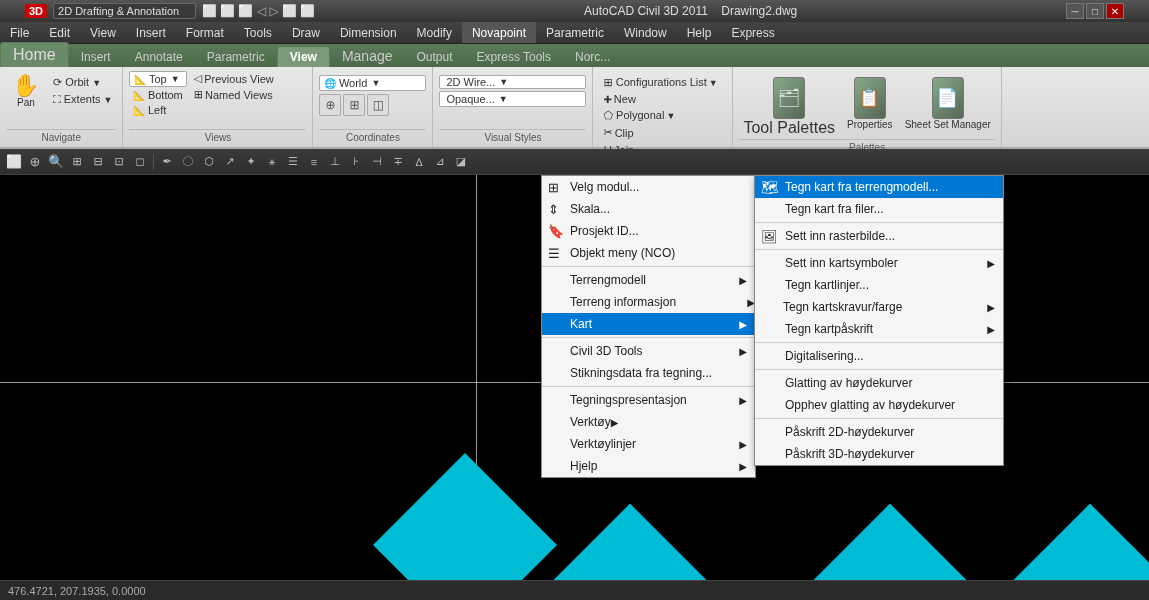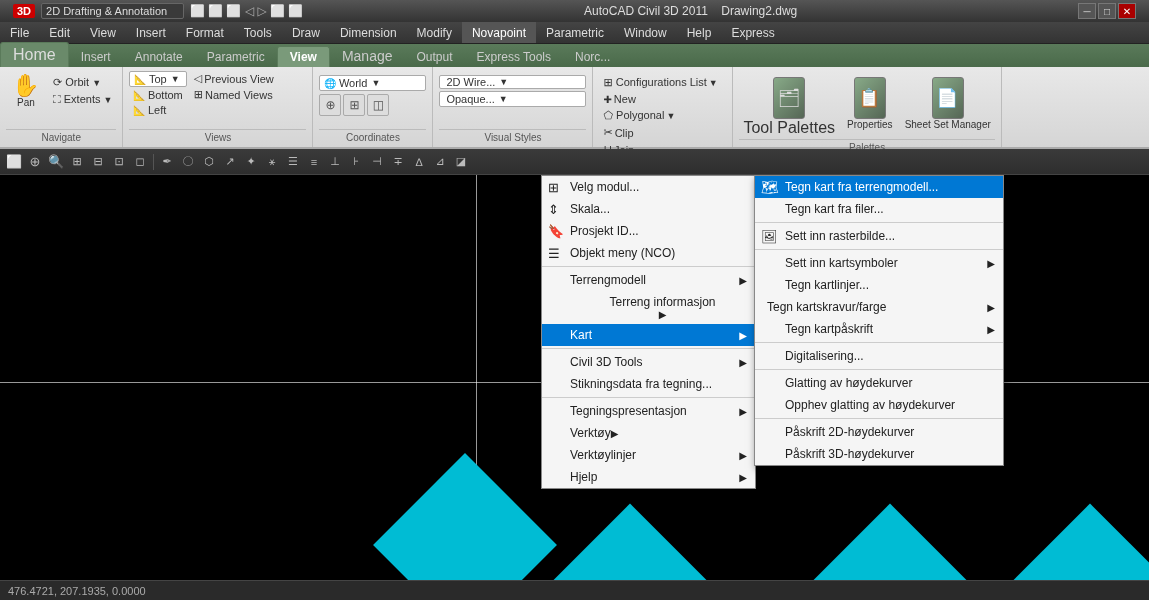--- a/index.html
+++ b/index.html
@@ -32,21 +32,21 @@
       flex-direction: column;
       height: 600px;
       position: relative;
     }
   </style>
 </head>
 <body>
 
 <div class="main-area">
 
-  <div class="title-bar" style="height:22px; background:linear-gradient(to bottom,#555,#333); display:flex; align-items:center; justify-content:space-between; padding:0 13px; color:#ccc; font-size:11px;">
+  <div class="title-bar" style="height:22px; background:linear-gradient(to bottom,#555,#333); display:flex; align-items:center; justify-content:space-between; padding:0 25px; color:#ccc; font-size:11px;">
     <div style="display:flex;align-items:center;gap:6px;">
       <span style="background:#c00;color:white;font-weight:bold;font-size:11px;padding:1px 4px;border-radius:2px;">3D</span>
       <span style="background:#3a3a3a;border:1px solid #666;padding:1px 16px 1px 4px;border-radius:2px;cursor:pointer;font-size:11px;color:#ddd;">2D Drafting &amp; Annotation</span>
       <span style="color:#aaa; font-size:12px;">⬜ ⬜ ⬜ ◁ ▷ ⬜ ⬜</span>
     </div>
     <div style="color:#ddd; font-size:12px;">
       <span>AutoCAD Civil 3D 2011</span>&nbsp;&nbsp;&nbsp;
       <span>Drawing2.dwg</span>
     </div>
     <div style="display:flex;gap:2px;">
@@ -264,21 +264,21 @@
         <span style="position:absolute;left:6px;font-size:13px;">☰</span>
         <span>Objekt meny (NCO)</span>
       </div>
 
       <div style="height:1px;background:#ccc;margin:2px 0;"></div>
 
       <div style="padding:4px 8px 4px 28px;cursor:pointer;font-size:12px;color:#222;display:flex;align-items:center;justify-content:space-between;">
         <span>Terrengmodell</span>
         <span style="font-size:10px;">▶</span>
       </div>
-      <div style="padding:4px 0 4px 28px;cursor:pointer;font-size:12px;color:#222;display:flex;align-items:center;justify-content:space-between;flex-direction:column;">
+      <div style="padding:4px 0 4px 28px;cursor:pointer;font-size:12px;color:#222;display:flex;align-items:center;justify-content:space-between;">
         <span>Terreng informasjon</span>
         <span style="font-size:10px;">▶</span>
       </div>
       <div style="padding:4px 8px 4px 28px;cursor:pointer;font-size:12px;color:white;background:#0078d4;display:flex;align-items:center;justify-content:space-between;">
         <span>Kart</span>
         <span style="font-size:10px;">▶</span>
       </div>
 
       <div style="height:1px;background:#ccc;margin:2px 0;"></div>
 
@@ -329,21 +329,21 @@
 
       <div style="height:1px;background:#ccc;margin:2px 0;"></div>
 
       <div style="padding:4px 8px 4px 30px;cursor:pointer;font-size:12px;color:#222;display:flex;align-items:center;justify-content:space-between;">
         <span>Sett inn kartsymboler</span>
         <span style="font-size:10px;">▶</span>
       </div>
       <div style="padding:4px 8px 4px 30px;cursor:pointer;font-size:12px;color:#222;">
         <span>Tegn kartlinjer...</span>
       </div>
-      <div style="padding:4px 8px 4px 12px;cursor:pointer;font-size:12px;color:#222;display:flex;align-items:center;justify-content:space-between;">
+      <div style="padding:4px 8px 4px 28px;cursor:pointer;font-size:12px;color:#222;display:flex;align-items:center;justify-content:space-between;">
         <span>Tegn kartskravur/farge</span>
         <span style="font-size:10px;">▶</span>
       </div>
       <div style="padding:4px 8px 4px 30px;cursor:pointer;font-size:12px;color:#222;display:flex;align-items:center;justify-content:space-between;">
         <span>Tegn kartpåskrift</span>
         <span style="font-size:10px;">▶</span>
       </div>
 
       <div style="height:1px;background:#ccc;margin:2px 0;"></div>
 

